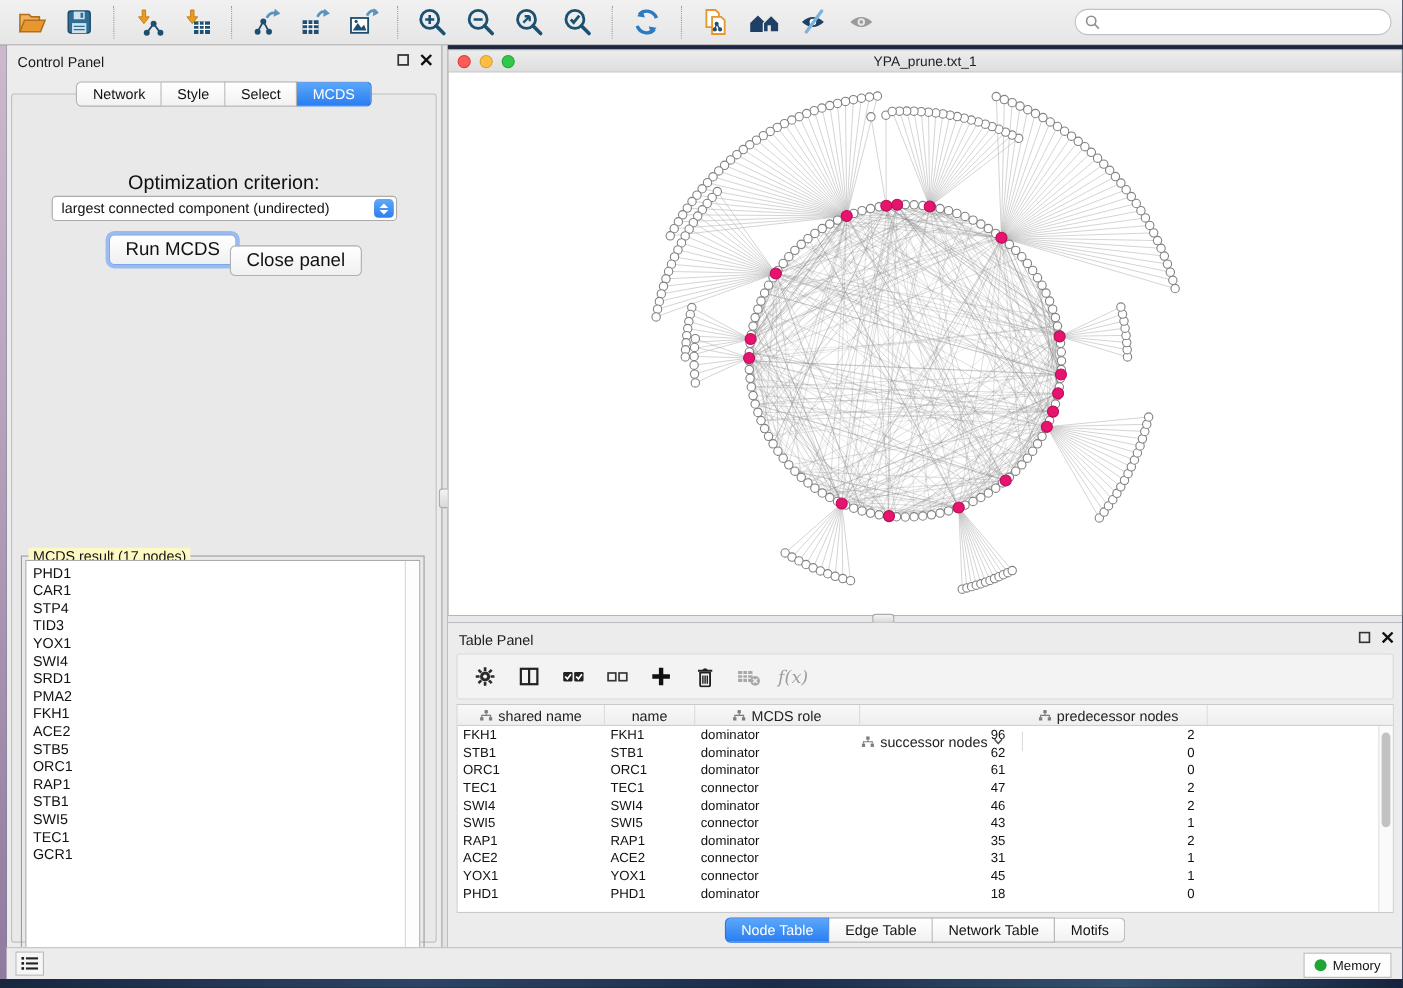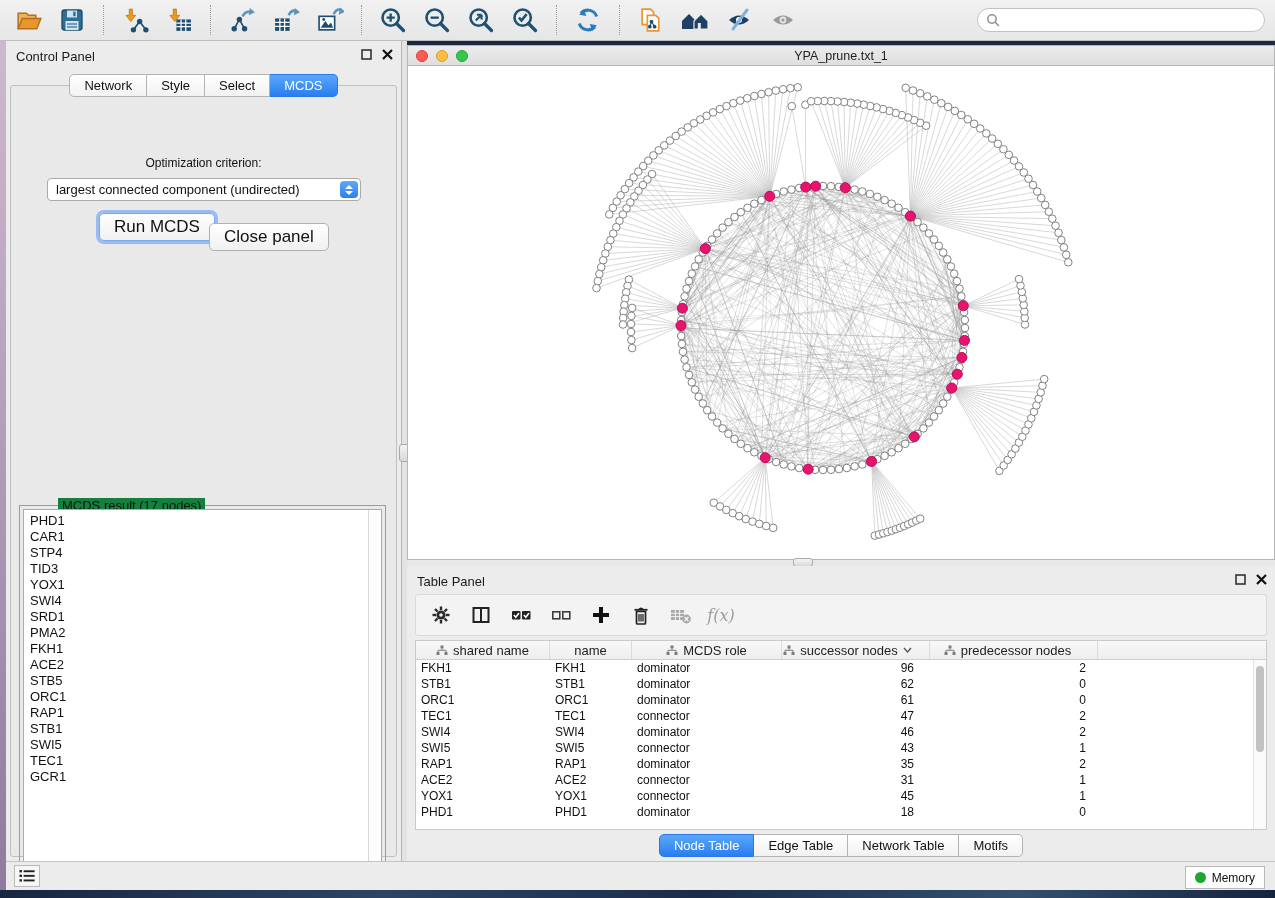--- a/index.html
+++ b/index.html
@@ -36,39 +36,39 @@
   .seg { display:flex; }
   .seg .seg-btn { background:linear-gradient(#ffffff,#f2f2f2); border:1px solid #b3b3b3; border-left:none;
         padding:3px 14px; font-size:13px; color:#111; cursor:default; line-height:15px; }
   .seg .seg-btn:first-child { border-left:1px solid #b3b3b3; border-radius:5px 0 0 5px; }
   .seg .seg-btn:last-child { border-radius:0 5px 5px 0; }
   .seg .seg-btn.active { background:linear-gradient(#5aa8fa,#2a7df0); color:#fff; border-color:#2a76e4; }
 
   #cp-tabs { position:absolute; top:33px; left:0; width:100%; display:flex; justify-content:center; z-index:2; }
   #cp-content { position:absolute; left:4px; right:4px; top:44px; bottom:4px;
                 background:#e9e9e9; border:1px solid #c0c0c0; border-radius:3px; }
-  #opt-label { position:absolute; top:70px; width:100%; text-align:center; font-size:12px; color:#111; }
+  #opt-label { position:absolute; top:70px; width:100%; text-align:center; font-size:18px; color:#111; }
   #criterion { position:absolute; top:92px; left:36px; width:314px; height:23px; background:#fff;
                border:1px solid #ababab; border-radius:4px; font-size:13px; color:#111;
                display:flex; align-items:center; padding-left:8px; }
   #criterion .stepper { position:absolute; right:2px; top:2px; width:18px; height:17px; border-radius:4px;
                background:linear-gradient(#5fa9f9,#2d7ef0); display:flex; flex-direction:column;
                align-items:center; justify-content:center; gap:2px; }
   .tri-up    { width:0;height:0;border-left:4px solid transparent;border-right:4px solid transparent;border-bottom:4px solid #fff; }
   .tri-down  { width:0;height:0;border-left:4px solid transparent;border-right:4px solid transparent;border-top:4px solid #fff; }
 
   .mac-btn { background:linear-gradient(#ffffff,#f0f0f0); border:1px solid #b0b0b0; border-radius:5px;
              font-size:17px; color:#111; padding:3px 14px; font-family:"Liberation Sans", sans-serif; }
   #run-btn  { position:absolute; top:127px; left:88px; box-shadow:0 0 0 3px rgba(90,150,250,.55); border-color:#7aa8e8; }
   #close-btn{ position:absolute; top:137px; left:198px; }
 
   #mcds-box { position:absolute; left:8px; right:10px; top:419px; height:376px;
               border:1px solid #9c9c9c; }
-  #mcds-legend { position:absolute; top:-8px; left:6px; background:#15803d; padding:0 4px;
-                 font-size:13px; color:#111;margin-left:32px; }
+  #mcds-legend { position:absolute; top:-8px; left:6px; background:#fef9c3; padding:0 4px;
+                 font-size:13px; color:#111; }
   #mcds-list-wrap { position:absolute; inset:3px; background:#fff; border:1px solid #ababab; }
   #mcds-scroll { position:absolute; top:0; right:0; bottom:0; width:13px; border-left:1px solid #d8d8d8; background:#fdfdfd; }
   #mcds-list { position:absolute; inset:1px 14px 1px 1px; overflow:hidden; padding:2px 5px; }
   .mcds-item { font-size:13px; line-height:16px; color:#111; }
 
   
   #v-splitter { position:absolute; left:402px; top:41px; width:5px; height:820px; background:#e3e3e3; }
   #v-splitter .grip { position:absolute; left:-3px; top:403px; width:11px; height:18px;
                       background:linear-gradient(#f4f4f4,#d8d8d8); border:1px solid #ababab; border-radius:3px; }
   #h-splitter { position:absolute; left:407px; top:560px; width:868px; height:6px; background:#e8e8e8; }
@@ -1316,21 +1316,21 @@
       </div>
       <div class="th c2">
         <svg class="org" width="12" height="11" viewBox="0 0 12 11">
             <rect x="4.5" y="0.5" width="3" height="3" fill="#7c7c7c"></rect>
             <rect x="0.5" y="7" width="3" height="3" fill="#7c7c7c"></rect>
             <rect x="8.5" y="7" width="3" height="3" fill="#7c7c7c"></rect>
             <path d="M6 3.5 v1.8 M2 7 v-1.7 h8 V7" stroke="#7c7c7c" fill="none"></path>
           </svg>
         <span>MCDS role</span>
       </div>
-      <div class="th c3" style="justify-content:center; text-align:center;">
+      <div class="th c3" style="justify-content:center; text-align:center;margin-top:24px;">
         <svg class="org" width="12" height="11" viewBox="0 0 12 11">
             <rect x="4.5" y="0.5" width="3" height="3" fill="#7c7c7c"></rect>
             <rect x="0.5" y="7" width="3" height="3" fill="#7c7c7c"></rect>
             <rect x="8.5" y="7" width="3" height="3" fill="#7c7c7c"></rect>
             <path d="M6 3.5 v1.8 M2 7 v-1.7 h8 V7" stroke="#7c7c7c" fill="none"></path>
           </svg>
         <span>successor nodes</span>
         <svg width="9" height="6" viewBox="0 0 9 6">
             <path d="M1 1 L4.5 5 L8 1" fill="none" stroke="#555" stroke-width="1.4"></path>
           </svg>

